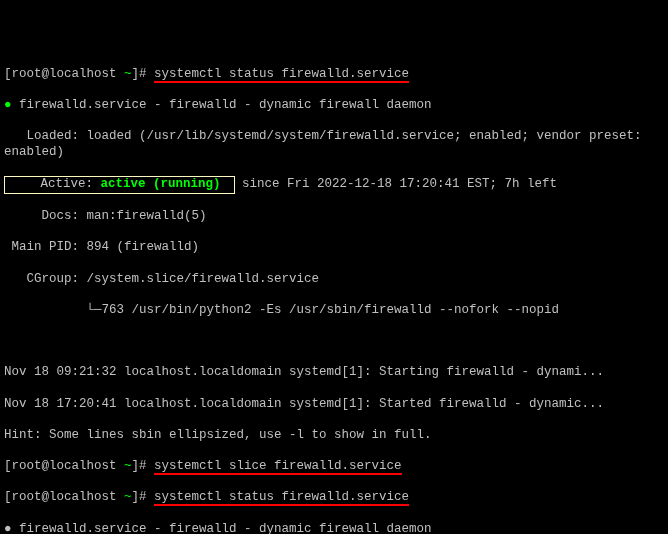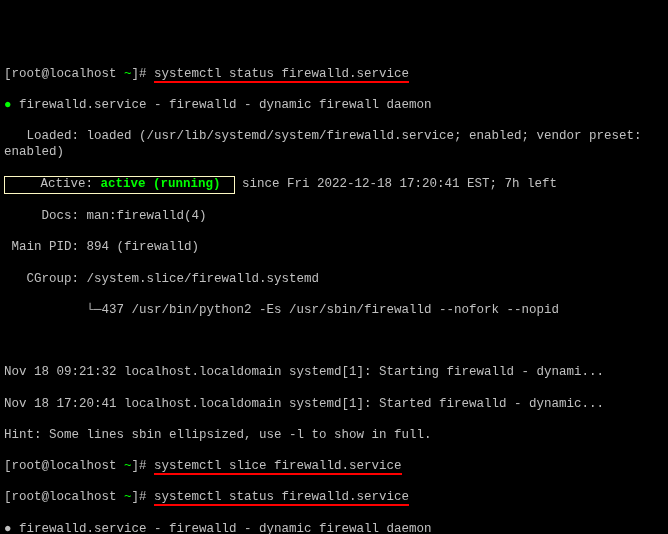--- a/index.html
+++ b/index.html
@@ -28,24 +28,24 @@
 </style>
 </head>
 <body>
 
 
 
 <span class="line"><span>[</span><span>root@localhost </span><span class="green">~</span><span>]# </span><span class="red-underline">systemctl status firewalld.service</span></span>
 <span class="line"><span class="dot-green">●</span><span> firewalld.service - firewalld - dynamic firewall daemon</span></span>
 <span class="line">   Loaded: loaded (/usr/lib/systemd/system/firewalld.service; enabled; vendor preset: enabled)</span>
 <span class="line"><span class="red-box"><span>   Active: </span><span class="green bold">active (running)</span></span><span> since Fri 2022-12-18 17:20:41 EST; 7h left</span></span>
-<span class="line">     Docs: man:firewalld(4)</span>
+<span class="line">     Docs: man:firewalld(5)</span>
 <span class="line"> Main PID: 894 (firewalld)</span>
-<span class="line">   CGroup: /system.slice/firewalld.systemd</span>
-<span class="line"><span>           └─</span><span>437 /usr/bin/python2 -Es /usr/sbin/firewalld --nofork --nopid</span></span>
+<span class="line">   CGroup: /system.slice/firewalld.service</span>
+<span class="line"><span>           └─</span><span>763 /usr/bin/python2 -Es /usr/sbin/firewalld --nofork --nopid</span></span>
 <span class="line"> </span>
 <span class="line">Nov 18 09:21:32 localhost.localdomain systemd[1]: Starting firewalld - dynami...</span>
 <span class="line">Nov 18 17:20:41 localhost.localdomain systemd[1]: Started firewalld - dynamic...</span>
 <span class="line">Hint: Some lines sbin ellipsized, use -l to show in full.</span>
 <span class="line"><span>[</span><span>root@localhost </span><span class="green">~</span><span>]# </span><span class="red-underline">systemctl slice firewalld.service</span></span>
 <span class="line"><span>[</span><span>root@localhost </span><span class="green">~</span><span>]# </span><span class="red-underline">systemctl status firewalld.service</span></span>
 <span class="line"><span>●</span><span> firewalld.service - firewalld - dynamic firewall daemon</span></span>
 
 
 

